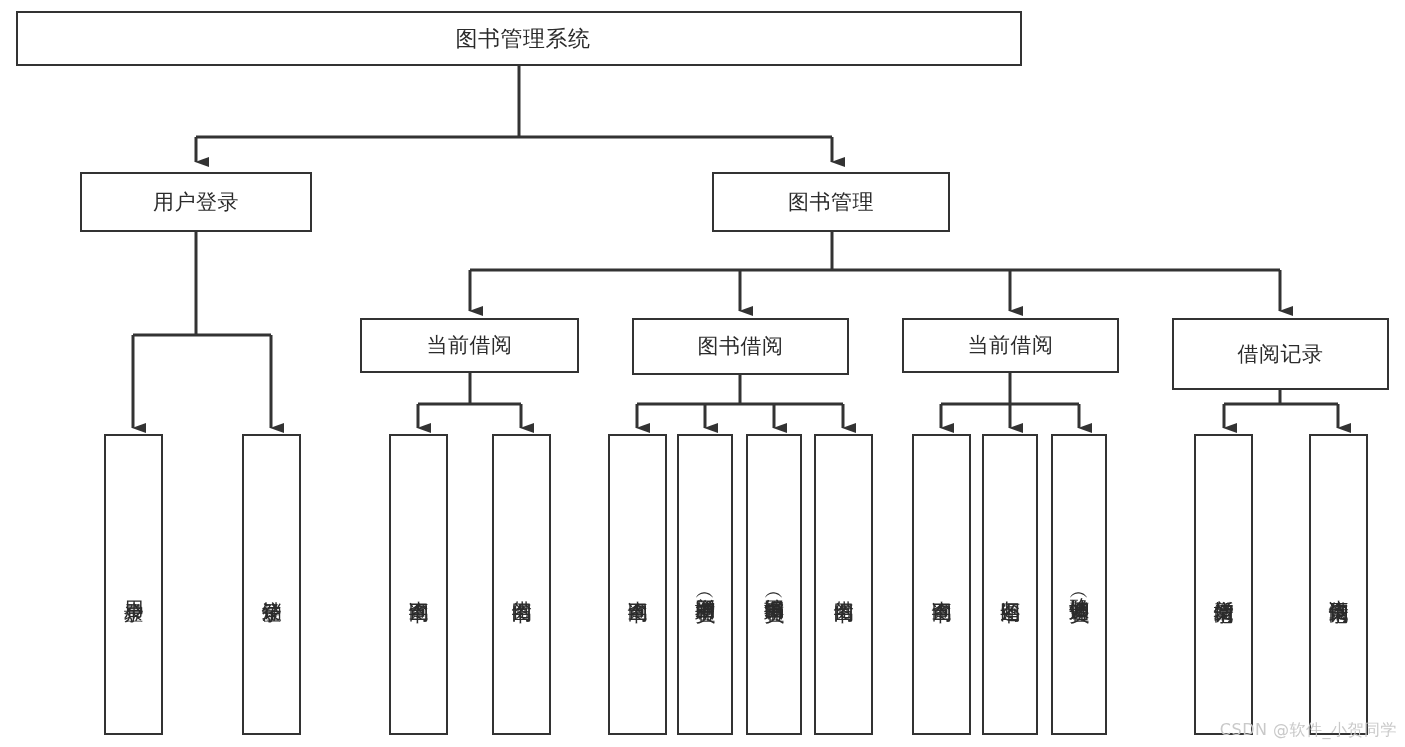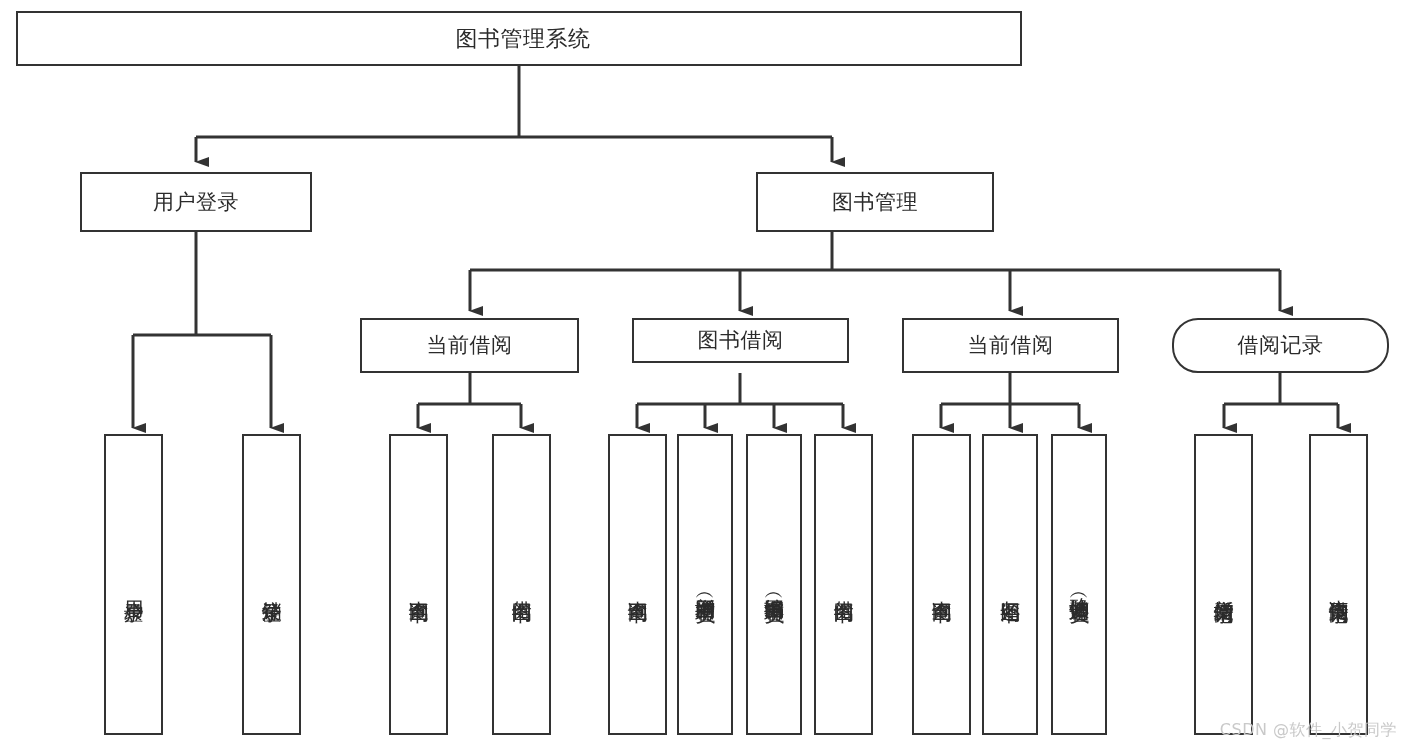--- a/index.html
+++ b/index.html
@@ -134,34 +134,34 @@
     </g>
   </svg>
 
   <div class="node root horiz" style="left:16px; top:11px; width:1006px; height:55px;padding-left:8px;">
     <span class="label">图书管理系统</span>
   </div>
 
   <div class="node horiz" style="left:80px; top:172px; width:232px; height:60px;">
     <span class="label">用户登录</span>
   </div>
-  <div class="node horiz" style="left:712px; top:172px; width:238px; height:60px;margin-left:44px;">
+  <div class="node horiz" style="left:712px; top:172px; width:238px; height:60px;">
     <span class="label">图书管理</span>
   </div>
 
   <div class="node horiz" style="left:360px; top:318px; width:219px; height:55px;">
     <span class="label">当前借阅</span>
   </div>
-  <div class="node horiz" style="left:632px; top:318px; width:217px; height:45px;">
+  <div class="node horiz" style="left:632px; top:318px; width:217px; height:57px;">
     <span class="label">图书借阅</span>
   </div>
   <div class="node horiz" style="left:902px; top:318px; width:217px; height:55px;align-items:center;">
     <span class="label">当前借阅</span>
   </div>
-  <div class="node horiz" style="left:1172px; top:318px; width:217px; height:55px;border-radius:26px;">
+  <div class="node horiz" style="left:1172px; top:318px; width:217px; height:72px;">
     <span class="label">借阅记录</span>
   </div>
 
   <div class="node vert" style="left:104px; top:434px; width:59px; height:301px;">
     <span class="label">用户登录</span>
   </div>
   <div class="node vert" style="left:242px; top:434px; width:59px; height:301px;">
     <span class="label">注销登录</span>
   </div>
 

